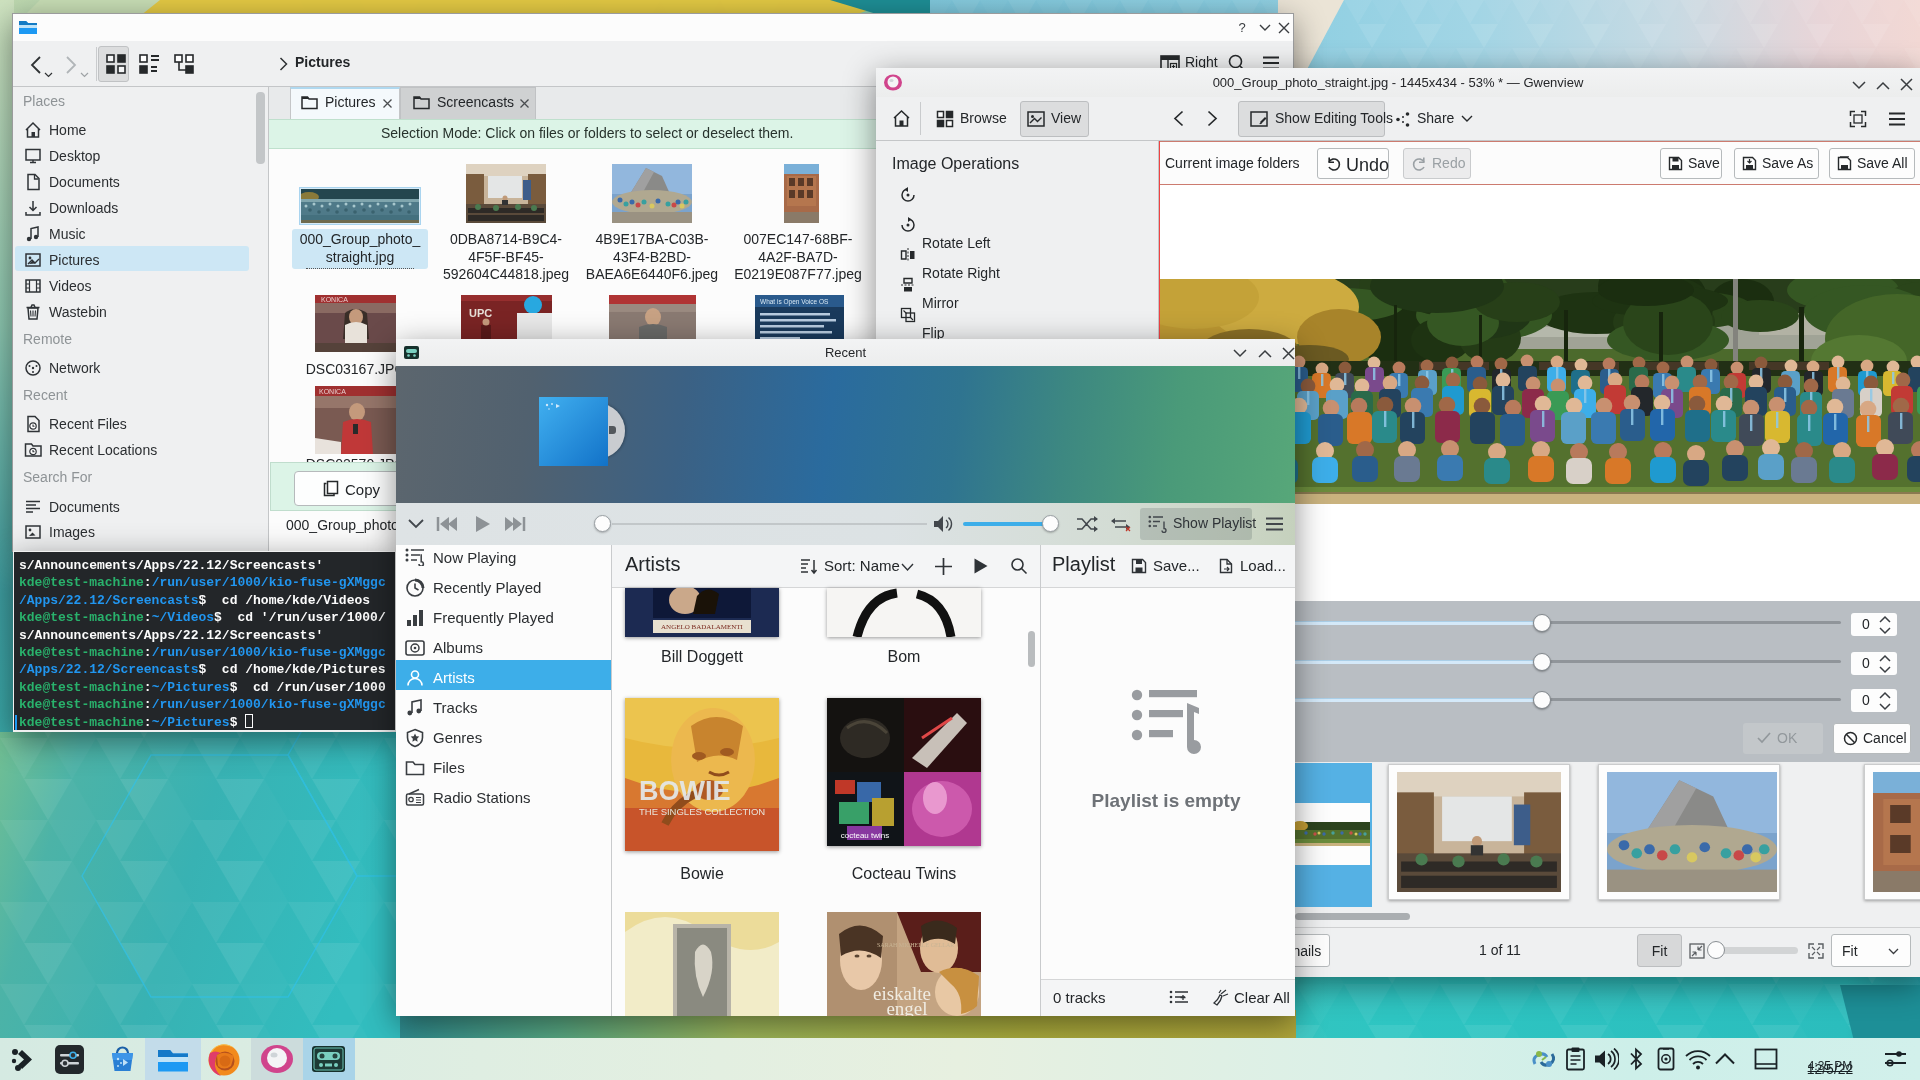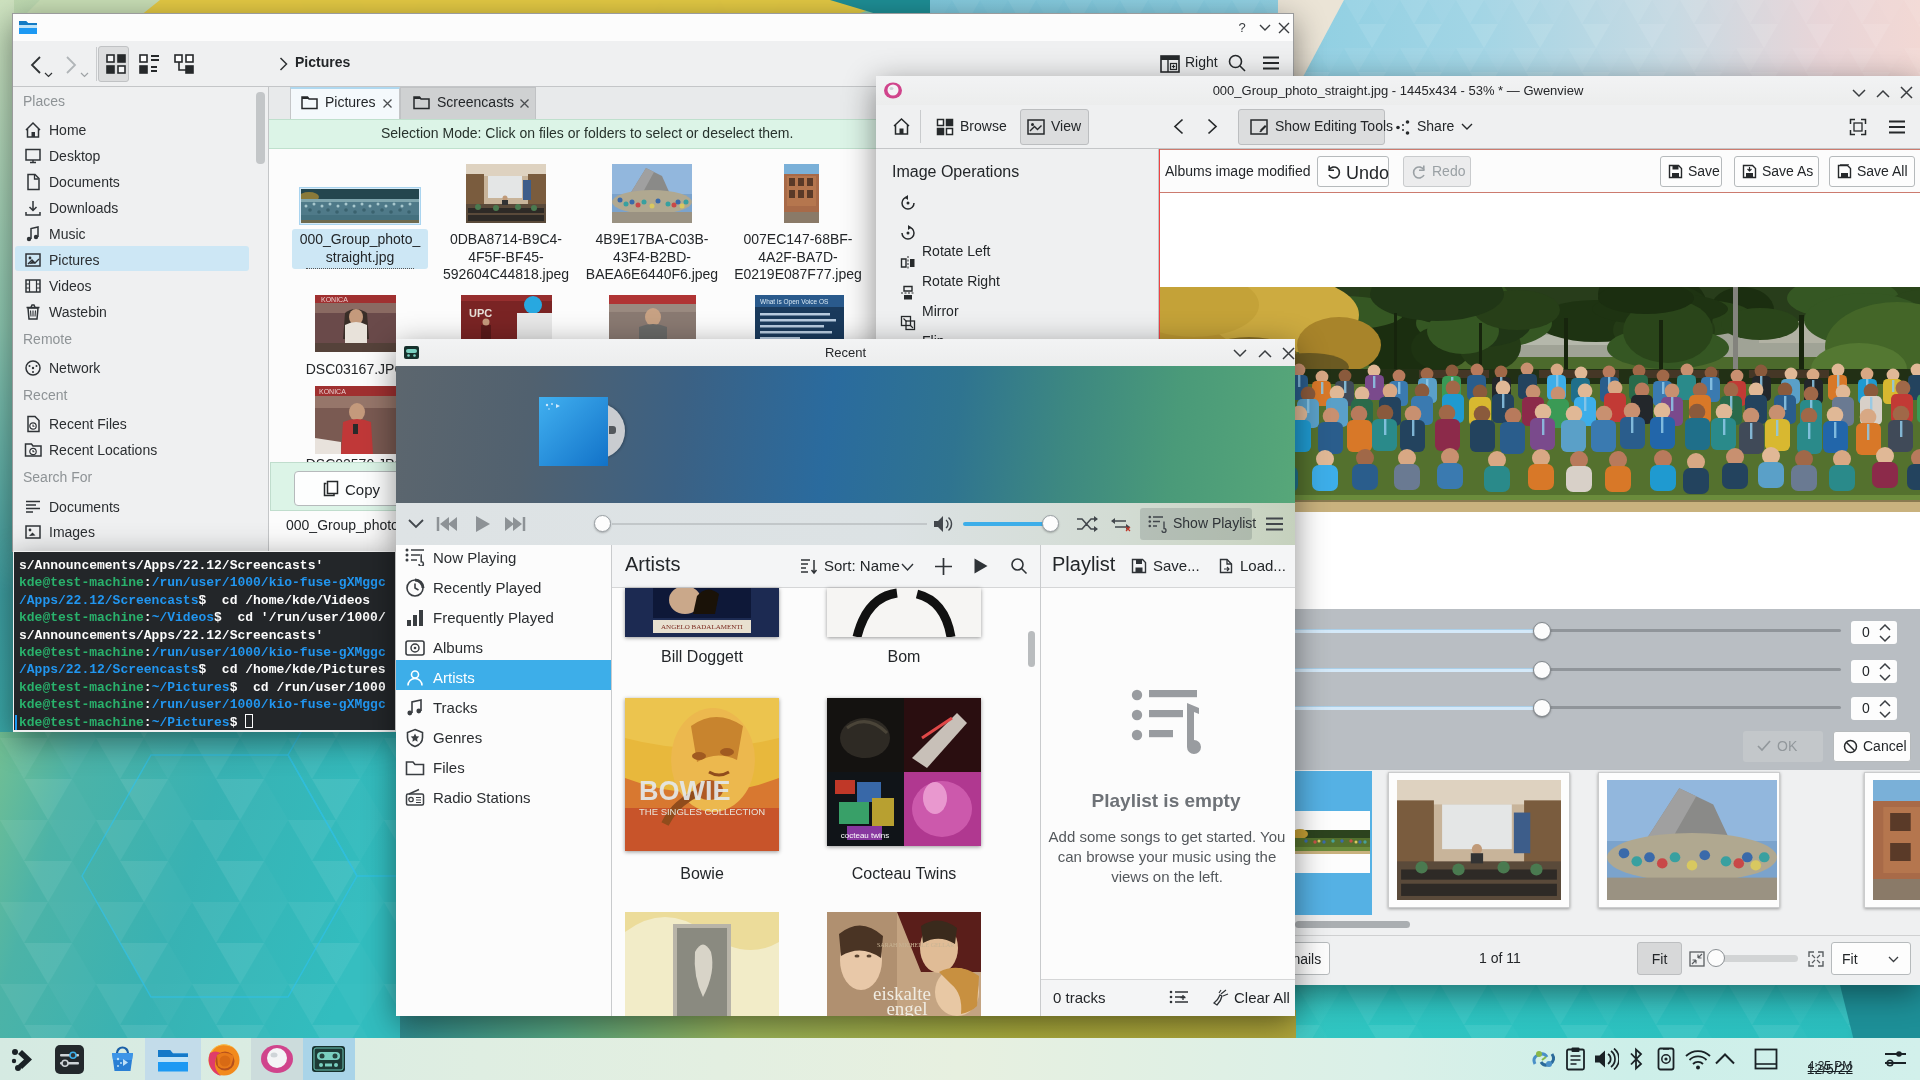--- a/index.html
+++ b/index.html
@@ -522,21 +522,21 @@
 /Apps/22.12/Screencasts</span><span class="tw">$  cd /home/kde/Videos
 </span><span class="tg">kde@test-machine</span><span class="tw">:</span><span class="tb">~/Videos</span><span class="tw">$  cd '/run/user/1000/
 s/Announcements/Apps/22.12/Screencasts'
 </span><span class="tg">kde@test-machine</span><span class="tw">:</span><span class="tb">/run/user/1000/kio-fuse-gXMggc
 /Apps/22.12/Screencasts</span><span class="tw">$  cd /home/kde/Pictures
 </span><span class="tg">kde@test-machine</span><span class="tw">:</span><span class="tb">~/Pictures</span><span class="tw">$  cd /run/user/1000
 </span><span class="tg">kde@test-machine</span><span class="tw">:</span><span class="tb">/run/user/1000/kio-fuse-gXMggc
 </span><span style="border-left:2px solid #1d99f3;margin-left:-4px;padding-left:2px;"></span><span class="tg">kde@test-machine</span><span class="tw">:</span><span class="tb">~/Pictures</span><span class="tw">$ </span><span style="display:inline-block;width:8px;height:14px;border:1.5px solid #fcfcfc;vertical-align:-2px;"></span></div>
 </div>
 
-<div class="win" id="gwenview" style="left:876px; top:76px; width:1044px; height:909px; background:#ef4444;">
+<div class="win" id="gwenview" style="left:876px; top:68px; width:1044px; height:909px; background:#ef4444;">
   <div id="g-title" style="position:absolute;left:0;top:0;right:0;height:29px;background:linear-gradient(#f2f3f4,#eceded);text-align:center;line-height:29px;font-size:13px;color:#252629;">000_Group_photo_straight.jpg - 1445x434 - 53% * — Gwenview</div>
   <svg style="position:absolute;left:7px;top:6px;" width="20" height="17" viewBox="0 0 20 17">
       <ellipse cx="10" cy="8.5" rx="9" ry="8" fill="#d0448c"></ellipse>
       <ellipse cx="10" cy="8" rx="5.5" ry="5.5" fill="#f4f4f6"></ellipse>
       <ellipse cx="8.5" cy="6.5" rx="2" ry="1.5" fill="#cfd4d8"></ellipse>
     </svg>
   <svg style="position:absolute;left:976px;top:13px;" width="14" height="9" viewBox="0 0 14 9">
       <path d="M1 1 l6 6 l6 -6" stroke="#3a3d40" stroke-width="1.5" fill="none"></path>
     </svg>
   <svg style="position:absolute;left:1000px;top:13px;" width="14" height="9" viewBox="0 0 14 9">
@@ -593,21 +593,21 @@
       </svg>
     <svg style="position:absolute;left:973px;top:13px;" width="18" height="18" viewBox="0 0 18 18">
         <path d="M6 1.5 H1.5 V6 M12 1.5 H16.5 V6 M6 16.5 H1.5 V12 M12 16.5 H16.5 V12" fill="none" stroke="#26292b" stroke-width="1.5"></path>
         <rect x="5" y="5" width="8" height="8" fill="none" stroke="#26292b" stroke-width="1.3"></rect>
       </svg>
     <svg style="position:absolute;left:1012px;top:14px;" width="18" height="16" viewBox="0 0 18 16">
         <path d="M1 2.5 h16 M1 8 h16 M1 13.5 h16" stroke="#26292b" stroke-width="2.2"></path>
       </svg>
   </div>
   <div id="g-modbar" style="position:absolute;left:284px;top:73px;width:760px;height:44px;background:#fcfcfc;border-top:1px solid #cc7b6f;border-bottom:1px solid #cc7b6f;">
-    <div style="position:absolute;left:5px;top:13px;font-size:14px;color:#232629;">Albums image modified</div>
+    <div style="position:absolute;left:5px;top:13px;font-size:14px;color:#232629;">Current image folders</div>
     <div style="position:absolute;left:157px;top:6px;width:72px;height:31px;background:#fdfdfd;border:1px solid #b6babc;border-radius:3px;"></div>
     <svg style="position:absolute;left:166px;top:14px;" width="15" height="15" viewBox="0 0 15 15">
         <path d="M3 6 A5.5 5.5 0 1 1 3 11" fill="none" stroke="#26292b" stroke-width="1.6"></path>
         <path d="M3.2 1.5 v4.8 h4.8" fill="none" stroke="#26292b" stroke-width="1.6"></path>
       </svg>
     <div style="position:absolute;left:186px;top:13px;font-size:18px;color:#232629;">Undo</div>
     <div style="position:absolute;left:243px;top:6px;width:68px;height:31px;background:#ececed;border:1px solid #c9cbcd;border-radius:3px;"></div>
     <svg style="position:absolute;left:252px;top:14px;" width="15" height="15" viewBox="0 0 15 15">
         <path d="M12 6 A5.5 5.5 0 1 0 12 11" fill="none" stroke="#9aa0a4" stroke-width="1.6"></path>
         <path d="M11.8 1.5 v4.8 h-4.8" fill="none" stroke="#9aa0a4" stroke-width="1.6"></path>
@@ -1438,21 +1438,20 @@
           <circle cx="3" cy="15" r="2.6"></circle>
           <circle cx="3" cy="25" r="2.6"></circle>
           <rect x="9" y="2.5" width="24" height="3.6"></rect>
           <rect x="9" y="12.5" width="17" height="3.6"></rect>
           <rect x="9" y="22.5" width="12" height="3.6"></rect>
           <path d="M28 31 a3.5 3.5 0 1 0 3.5 -3.5 v-14 l2.5 1 v-3 l-6 -2.5z"></path>
           <rect x="29.5" y="13 " width="2" height="15"></rect>
         </g>
       </svg>
     <div style="position:absolute;left:0px;top:245px;width:250px;text-align:center;font-size:19px;font-weight:bold;color:#6e7277;">Playlist is empty</div>
-    <div style="position:absolute;left:6px;top:282px;width:240px;text-align:center;font-size:15px;line-height:20px;color:#54585c;">Add some songs to get started. You can browse your music using the views on the left.</div>
     <div style="position:absolute;left:0;bottom:0;right:0;height:37px;background:#f4f5f6;border-top:1px solid #d5d6d7;">
       <div style="position:absolute;left:12px;top:9px;font-size:15px;color:#232629;">0 tracks</div>
       <svg style="position:absolute;left:128px;top:9px;" width="20" height="18" viewBox="0 0 20 18">
           <g stroke="#2f3337" stroke-width="1.4" fill="none">
             <path d="M6 3 h13 M6 8 h10 M6 13 h13"></path>
           </g>
           <g fill="#2f3337">
             <circle cx="2" cy="3" r="1.3"></circle>
             <circle cx="2" cy="8" r="1.3"></circle>
             <circle cx="2" cy="13" r="1.3"></circle>

